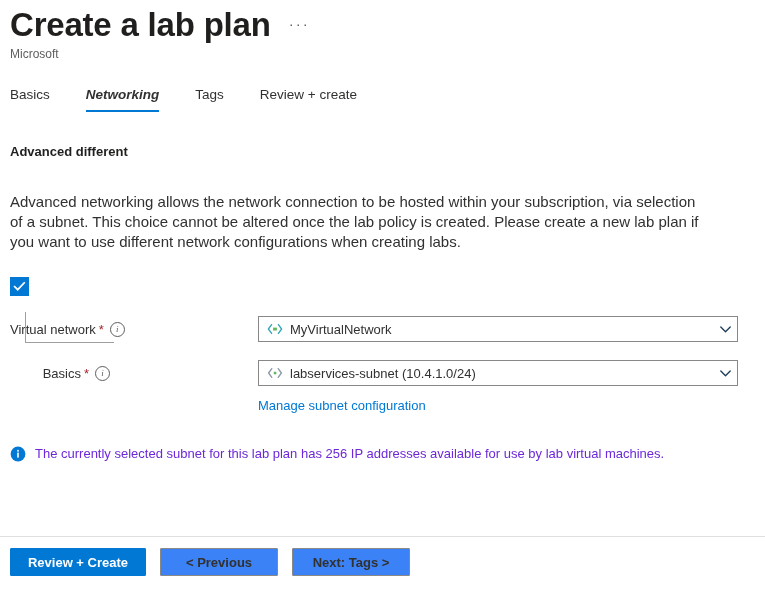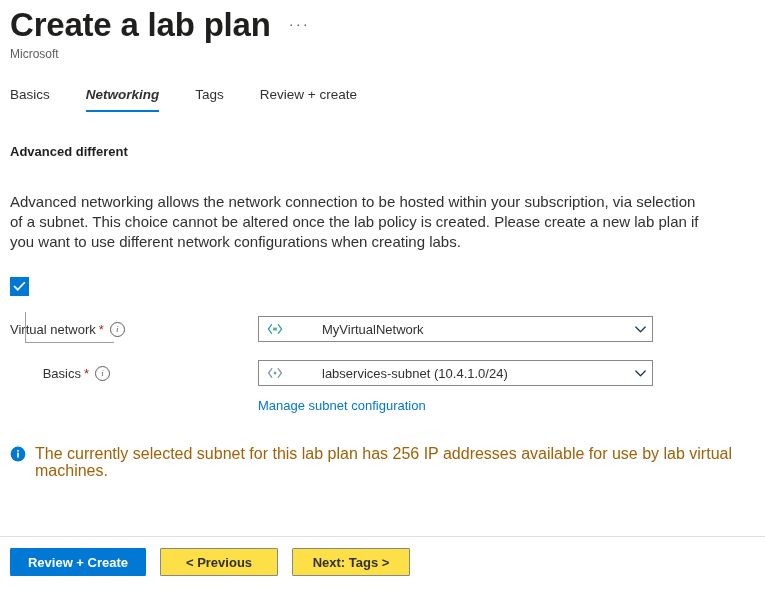--- a/index.html
+++ b/index.html
@@ -154,32 +154,31 @@
     box-sizing: border-box;
     display: flex;
     align-items: center;
     justify-content: center;
     cursor: pointer;
   }
   .checkbox svg { display: block; }
 
   
   .dropdown {
-    width: 395px;
+    width: 480px;
     height: 26px;
     border: 1px solid #8a8886;
     background: #fff;
     display: flex;
     align-items: center;
     padding: 0 6px 0 8px;
     box-sizing: border-box;
     cursor: pointer;
     font-size: 13px;
     color: #323130;
-    gap: 32px;
   }
   .dropdown .res-icon {
     width: 16px;
     height: 16px;
     margin-right: 7px;
     flex-shrink: 0;
     display: flex;
     align-items: center;
     justify-content: center;
   }
@@ -231,22 +230,22 @@
     padding-left: 0px;
   }
   .info-bar-icon {
     width: 16px;
     height: 16px;
     flex-shrink: 0;
     margin-right: 9px;
     margin-top: 1px;
   }
   .info-bar-text {
-    font-size: 16px;
-    color: #a16207;
+    font-size: 13px;
+    color: #6d28d9;
     line-height: 17px;
   }
 
   
   .footer-divider {
     position: absolute;
     left: 0;
     right: 0;
     bottom: 53px;
     height: 1px;
@@ -265,21 +264,21 @@
     font-size: 13px;
     height: 28px;
     min-width: 100px;
     padding: 0 16px;
     box-sizing: border-box;
     display: inline-flex;
     align-items: center;
     justify-content: center;
     cursor: pointer;
     border: 1px solid #8a8886;
-    background: #fde047;
+    background: #3b82f6;
     color: #323130;
     border-radius: 1px;
     white-space: nowrap;
   }
   .btn.primary {
     background: #0078d4;
     border-color: #0078d4;
     color: #ffffff;
     font-weight: 600;
     min-width: 136px;

